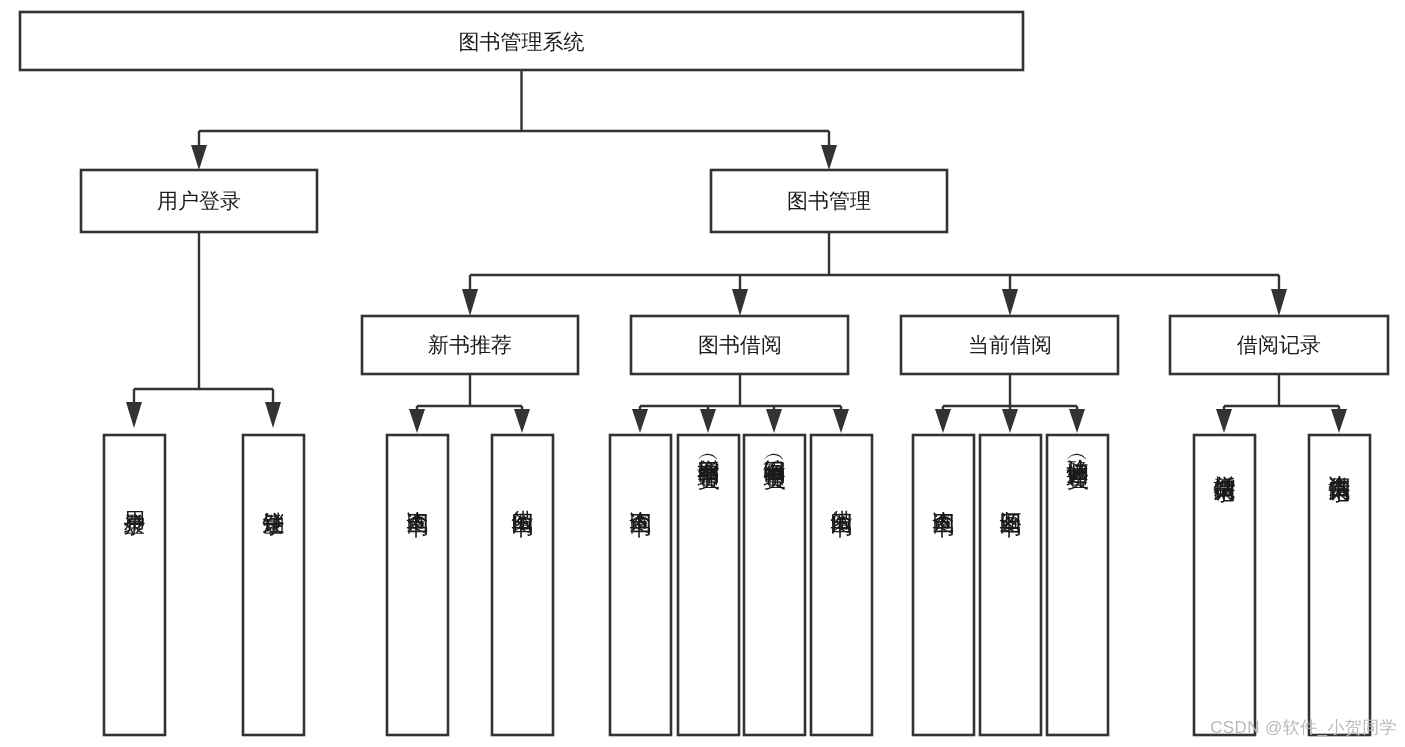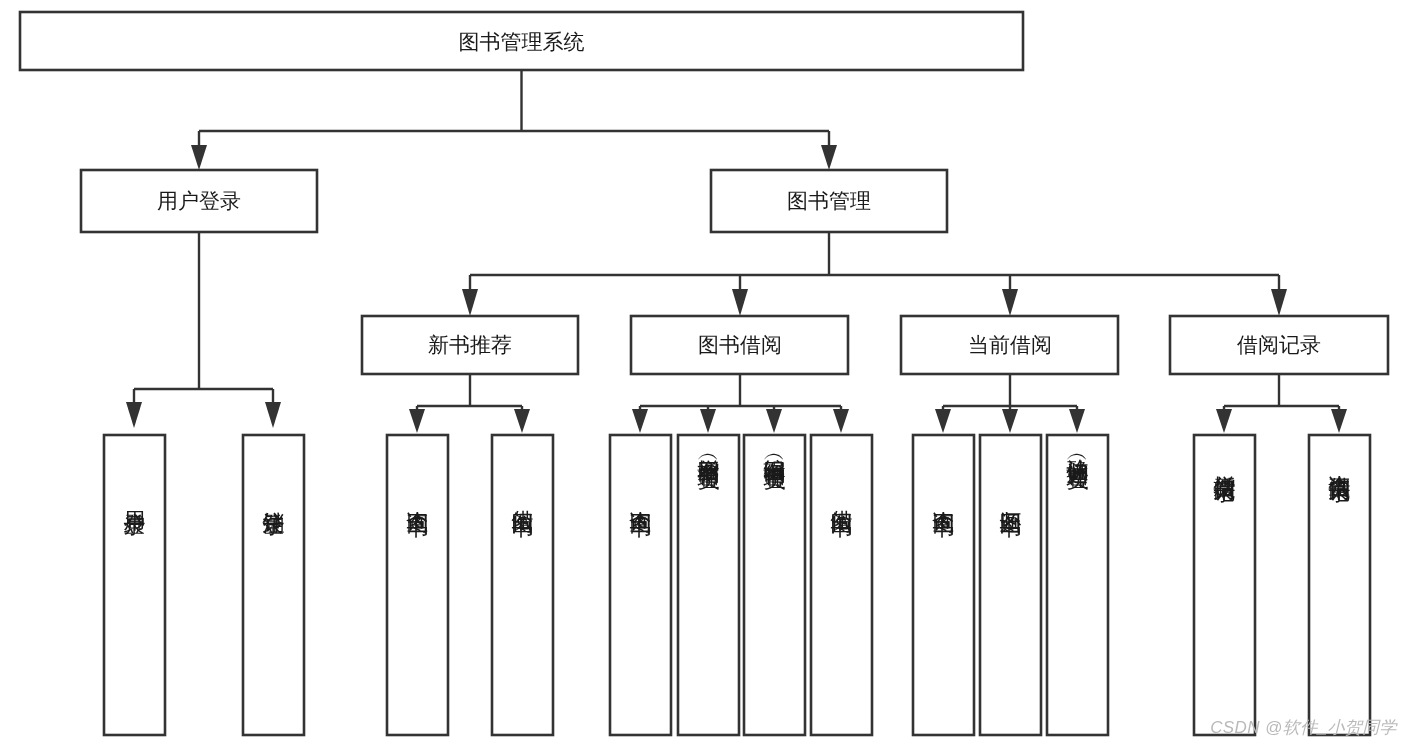--- a/index.html
+++ b/index.html
@@ -66,21 +66,20 @@
   }
   #watermark {
     position: absolute;
     right: 8px;
     bottom: 8px;
     font-family: "Liberation Sans", "DejaVu Sans", sans-serif;
     font-size: 17px;
     color: #b9b9b9;
     letter-spacing: 0.4px;
     user-select: none;
-    font-style: italic;
   }
 </style>
 </head>
 <body>
 
 <div id="diagram-root">
 
   <svg id="diagram-svg" viewBox="0 0 1405 747">
 
     <g>

